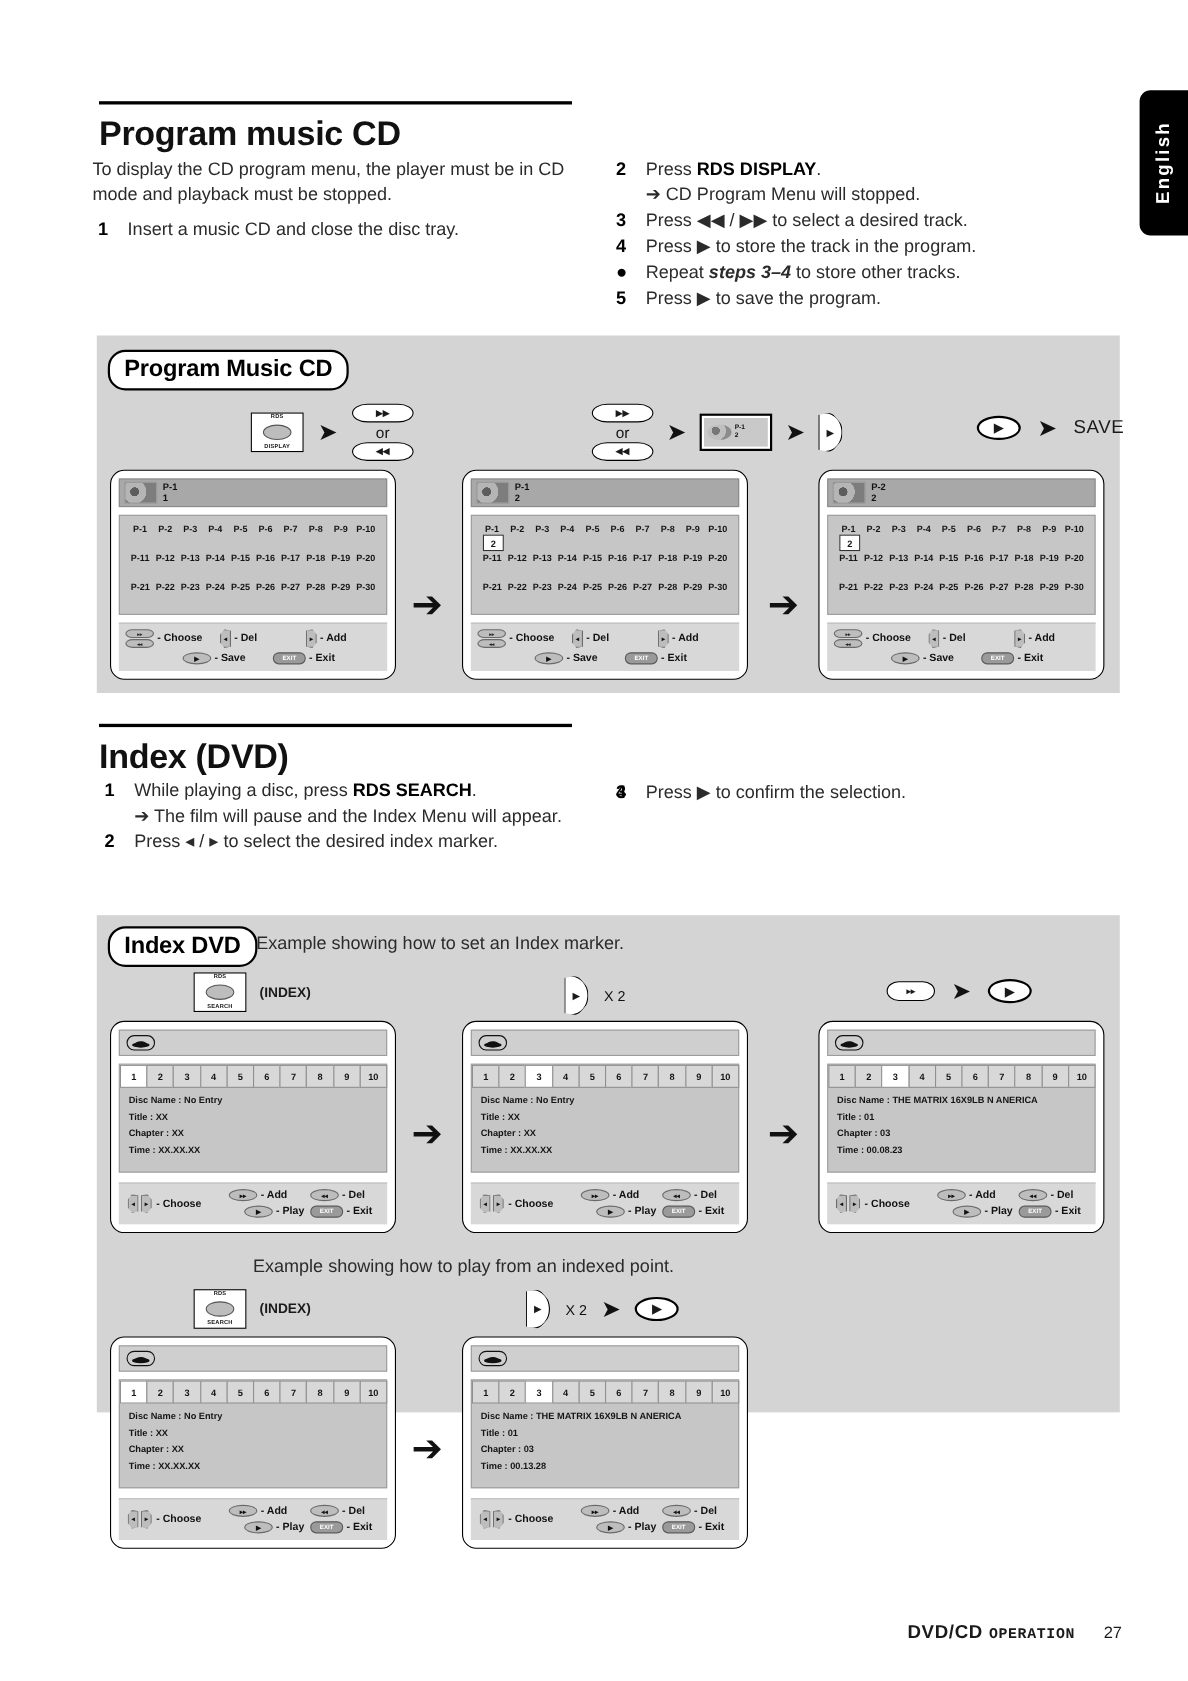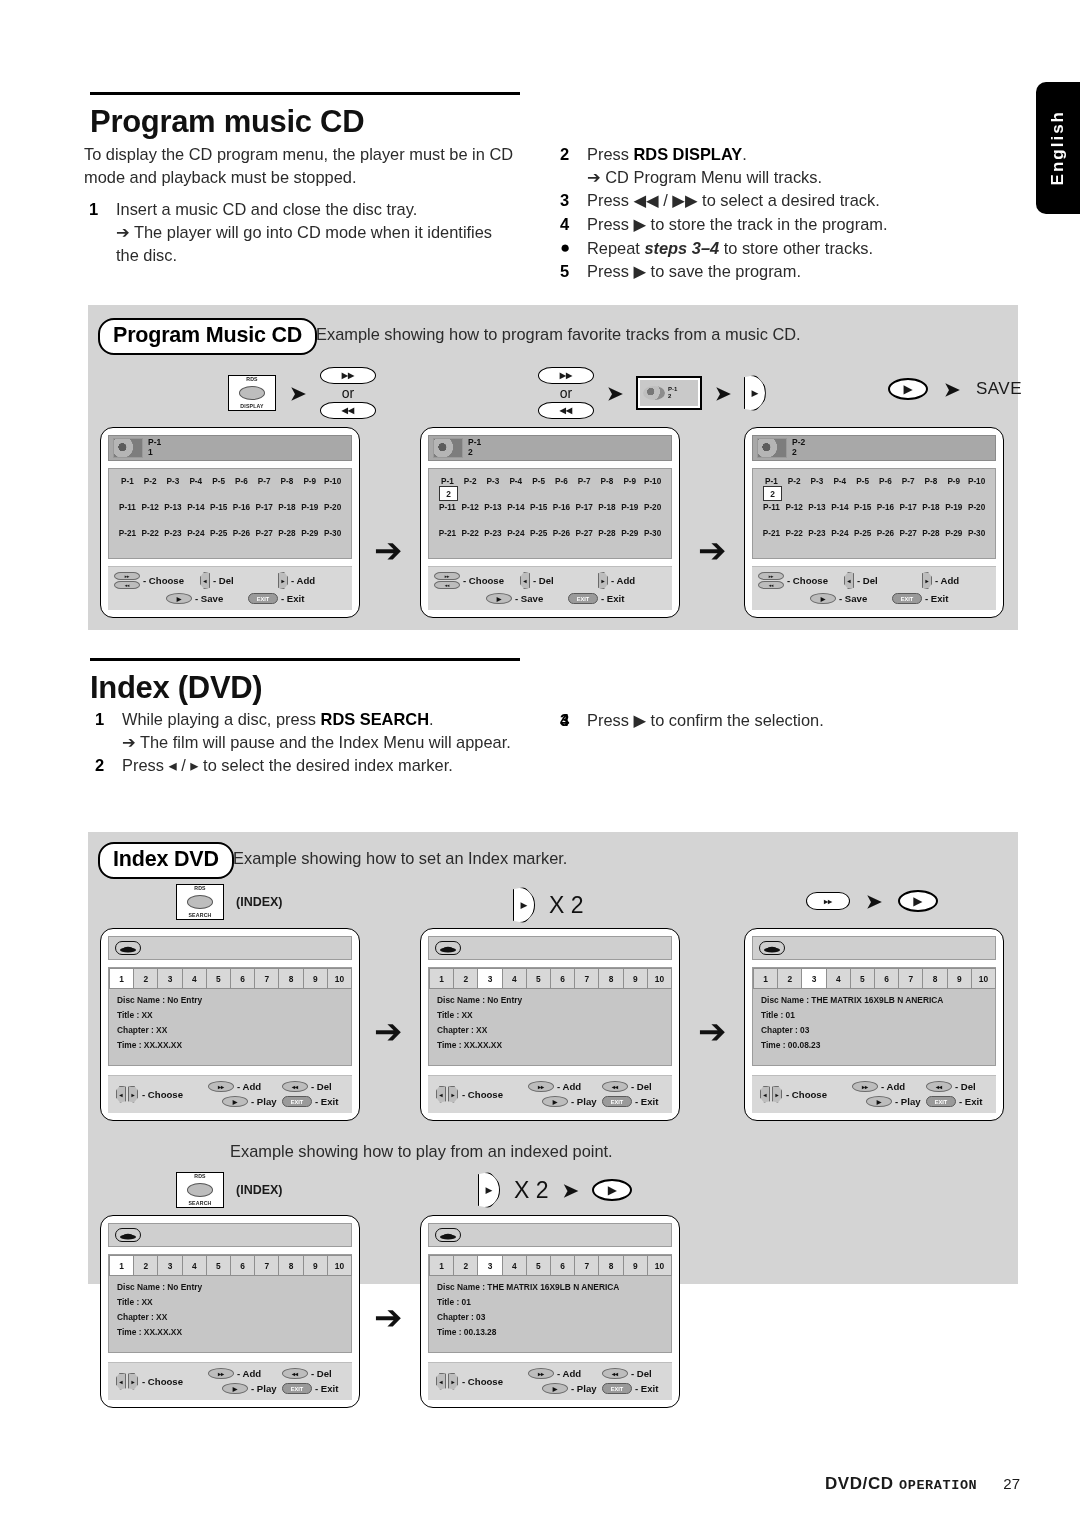--- a/index.html
+++ b/index.html
@@ -189,21 +189,21 @@
   }
 
   
   .footer {
     position: absolute; right: 60px; bottom: 34px;
     display: flex; align-items: baseline; gap: 26px;
   }
   .footer .t { font-size: 17px; font-weight: bold; letter-spacing: .6px; }
   .footer .t small { font-size: 13.5px; font-weight: bold; font-family: Liberation Mono, monospace; }
   .footer .pg { font-size: 15px; }
-  .xtwo { font-size: 23px; color: #111; }
+  .xtwo { font-size: 13px; color: #111; }
 </style>
 </head>
 <body>
 
 <div class="page">
 
   <div class="lang-tab">
     <span>English</span>
   </div>
 
@@ -211,31 +211,30 @@
     <div class="sec-rule"></div>
     <div class="sec-title">Program music CD</div>
   </div>
 
   <div class="col" style="left:84px; top:143px; width:432px;">
     <p>To display the CD program menu, the player must be in CD mode and playback must be stopped.</p>
     <div class="numlist">
       <div class="row">
         <span class="n">1</span>
         <span>Insert a music CD and close the disc tray.</span>
-        <span class="sub">➔ The player will go into CD mode when it identifies the disc.</span>
       </div>
     </div>
   </div>
 
   <div class="col" style="left:555px; top:143px; width:450px;">
     <div class="numlist">
       <div class="row">
         <span class="n">2</span>
         <span>Press <b>RDS DISPLAY</b>.</span>
-        <span class="sub">➔ CD Program Menu will tracks.</span>
+        <span class="sub">➔ CD Program Menu will stopped.</span>
       </div>
       <div class="row">
         <span class="n">3</span>
         <span>Press ◀◀ / ▶▶ to select a desired track.</span>
       </div>
       <div class="row">
         <span class="n">4</span>
         <span>Press ▶ to store the track in the program.</span>
       </div>
       <div class="row">
@@ -247,21 +246,20 @@
         <span>Press ▶ to save the program.</span>
       </div>
     </div>
   </div>
 
   <div class="panel" style="left:88px; top:305px; width:930px; height:325px;">
 
     <div style="position:absolute; left:10px; top:13px;">
       <span class="badge">Program Music CD</span>
     </div>
-    <div class="badge-cap" style="position:absolute; left:228px; top:20px;">Example showing how to program favorite tracks from a music CD.</div>
 
     <div style="position:absolute; left:140px; top:62px; display:flex; align-items:center; gap:14px;">
       <div class="key-rds">
         <div class="lbl">RDS</div>
         <div class="oval"></div>
         <div class="lbl">DISPLAY</div>
       </div>
       <span class="flowarrow">➤</span>
       <div class="key-updown">
         <div class="rocker">▶▶</div>

